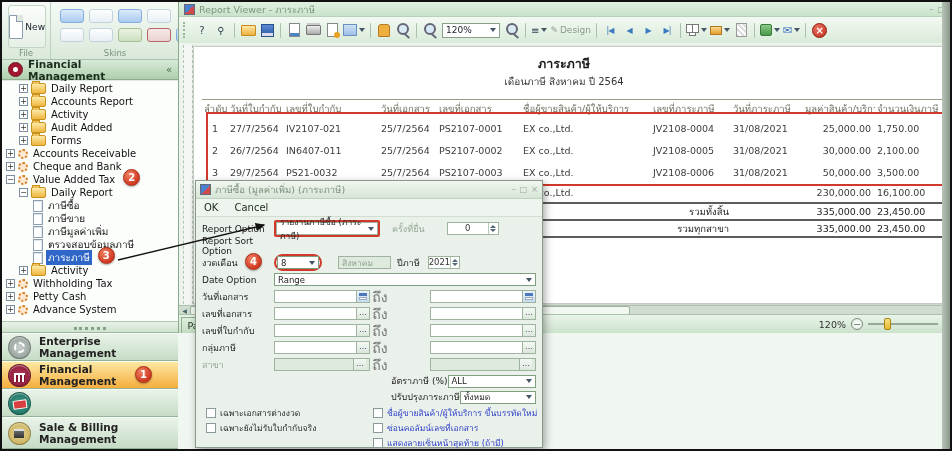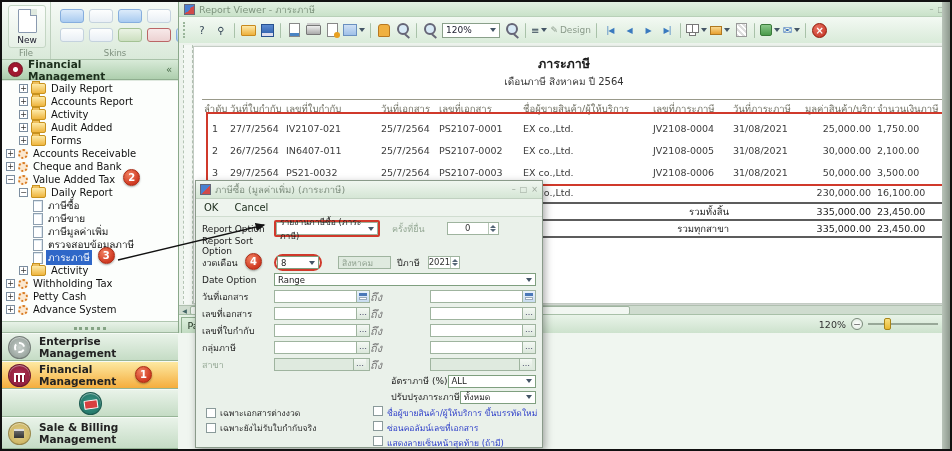--- a/index.html
+++ b/index.html
@@ -3,21 +3,21 @@
 <meta charset="utf-8">
 <style>
   html,body{margin:0;padding:0;background:#444;}
   .screen{position:relative;width:952px;height:451px;background:#dfe9df;border:2px solid #111;
     box-sizing:border-box;font-family:"DejaVu Sans",sans-serif;overflow:hidden;}
   
   .ribbon{position:absolute;left:0;top:0;width:176px;height:57px;background:linear-gradient(#f6faf6,#d9e9d9);
     border-bottom:1px solid #a9c2a9;}
   .file-grp{position:absolute;left:0;top:0;width:48px;height:57px;border-right:1px solid #bed0be;}
   .new-btn{position:absolute;left:6px;top:3px;width:36px;height:41px;border:1px solid #c4d6c4;border-radius:3px;
-    display:flex;flex-direction:column;align-items:center;justify-content:center;gap:2px;background:linear-gradient(#fbfdfb,#e6f0e6);}
+    display:flex;flex-direction:row;align-items:center;justify-content:center;gap:2px;background:linear-gradient(#fbfdfb,#e6f0e6);}
   .page-ic{width:17px;height:22px;background:#fff;border:1px solid #8a9ab0;border-radius:1px;position:relative;}
   .page-ic::after{content:"";position:absolute;right:-1px;top:-1px;width:6px;height:6px;background:#dfe9df;
     border-left:1px solid #8a9ab0;border-bottom:1px solid #8a9ab0;}
   .new-lab{font-size:9px;color:#223;}
   .grp-lab{position:absolute;bottom:1px;width:100%;text-align:center;font-size:8.5px;color:#7d8f7d;}
   .skins{position:absolute;left:50px;top:0;width:126px;height:57px;}
   .sw-row{position:absolute;display:flex;gap:5px;left:8px;}
   .sw-r1{top:7px;} .sw-r2{top:26px;}
   .swatch{width:22px;height:12px;border-radius:3px;border:1px solid #b8c8d8;}
   .sw-blue{background:linear-gradient(#dcebfa,#a9cbf0);border-color:#86aede;}
@@ -54,21 +54,21 @@
     font-size:6px;color:#466;display:flex;align-items:center;justify-content:center;}
   .ts-up{top:0;} .ts-down{bottom:0;}
   .ts-thumb{position:absolute;left:0;top:86px;width:11px;height:64px;background:linear-gradient(90deg,#f4f9f4,#dceadc);
     border:1px solid #9ab39a;border-radius:2px;}
   .splitter{position:absolute;top:319px;left:0;width:176px;height:12px;background:linear-gradient(#e8f2e8,#cfe2cf);
     border-top:1px solid #b0c6b0;border-bottom:1px solid #9fb89f;box-sizing:border-box;}
   .splitter::after{content:"";position:absolute;left:72px;top:5px;width:32px;border-top:3px dotted #85a385;}
   .nav{position:absolute;left:0;top:331px;width:176px;bottom:0;display:flex;flex-direction:column;}
   .nav-item{height:28px;flex:none;display:flex;align-items:center;gap:8px;padding:12px 6px;box-sizing:border-box;
     background:linear-gradient(#e9f3e9,#c5dcc5);border-bottom:1px solid #96b496;border-top:1px solid #f6fbf6;
-    font-size:10.5px;font-weight:bold;color:#222;position:relative;justify-content:center;}
+    font-size:10.5px;font-weight:bold;color:#222;position:relative;}
   .nav-item:last-child{flex:1;}
   .nav-item.active{background:linear-gradient(#fde9a2,#f5ad3d);}
   .nic{width:21px;height:21px;border-radius:50%;flex:none;position:relative;border:1px solid rgba(0,0,0,.25);
     box-shadow:inset 0 1px 1px rgba(255,255,255,.5);}
   .ic-ent{background:radial-gradient(#c8d0cc,#87938d);}
   .ic-ent::after{content:"";position:absolute;inset:5px;border:2px dashed #fff;border-radius:50%;}
   .ic-fin{background:radial-gradient(#b43a5c,#83132f);}
   .ic-fin::after{content:"";position:absolute;left:5px;top:8px;width:11px;height:7px;
     background:repeating-linear-gradient(90deg,#fff 0 2px,#83132f 2px 4px);border-top:2px solid #fff;}
   .ic-pur{background:radial-gradient(#3e9a8a,#19695c);}
@@ -181,36 +181,36 @@
   .ellipse{border:2px solid #d0392b;border-radius:10px;display:flex;padding:0 1px;}
   .ellipse .combo{width:42px;}
   .din{height:13px;background:#fff;border:1px solid #9fb49f;display:flex;align-items:center;box-sizing:border-box;}
   .din .fill{flex:1;}
   .w1{width:96px;} .w2{width:106px;margin-left:auto;}
   .dbtn{width:13px;height:100%;background:linear-gradient(#f4f8f4,#dce8dc);border-left:1px solid #9fb49f;
     font-size:8px;line-height:10px;text-align:center;color:#446;box-sizing:border-box;}
   .cal{background:linear-gradient(#eaf2fa,#c8dcf0);position:relative;}
   .cal::before{content:"";position:absolute;left:2px;top:2px;right:2px;height:3px;background:#4a78b8;}
   .cal::after{content:"";position:absolute;left:2px;top:6px;right:2px;bottom:2px;background:#fff;border:1px solid #9ab;}
-  .to{width:20px;color:#777;font-size:11px;flex:none;font-style:italic;}
+  .to{width:20px;text-align:center;color:#777;font-size:14px;flex:none;}
   .spin{height:13px;background:#fff;border:1px solid #9fb49f;display:flex;align-items:stretch;box-sizing:border-box;}
   .spin .val{flex:1;text-align:center;font-size:8.5px;color:#333;line-height:11px;}
   .spin .arrows{width:9px;display:flex;flex-direction:column;justify-content:center;gap:1px;border-left:1px solid #b8c8b8;}
   .spin .up{width:0;height:0;border-left:3px solid transparent;border-right:3px solid transparent;border-bottom:3px solid #567;margin:0 auto;}
   .spin .dn{width:0;height:0;border-left:3px solid transparent;border-right:3px solid transparent;border-top:3px solid #567;margin:0 auto;}
   .dis-in{background:#dfeadf !important;color:#8fa08f;font-size:8.5px;display:flex;align-items:center;padding:0 3px;}
   .drow-r{padding-left:195px;}
   .drow-r .combo{width:93px;margin-left:auto;}
   .rlab{font-size:9px;color:#222;flex:none;}
   .chkrow{display:flex;align-items:center;height:15px;padding:0 10px;}
   .chk{width:10px;height:10px;background:#fff;border:1px solid #8a9a9a;flex:none;margin-right:4px;box-sizing:border-box;}
   .chklab{font-size:8.5px;color:#222;white-space:nowrap;}
   .chklab.blue{color:#2a3bc8;}
   .chk-left{width:167px;display:flex;align-items:center;flex:none;}
-  .chk-right{display:flex;}
+  .chk-right{display:flex;align-items:center;}
   .badge4{position:absolute;left:49px;top:-1px;}
   
   .overlay{position:absolute;inset:0;z-index:20;pointer-events:none;}
 </style>
 </head>
 <body>
 
 <div class="screen">
 
   <div class="ribbon">

